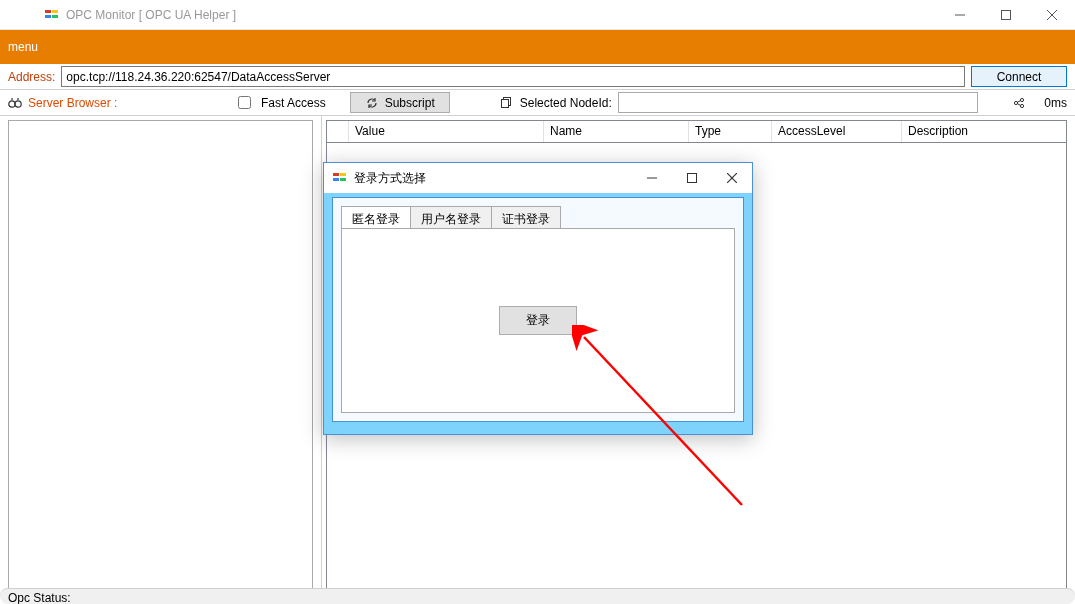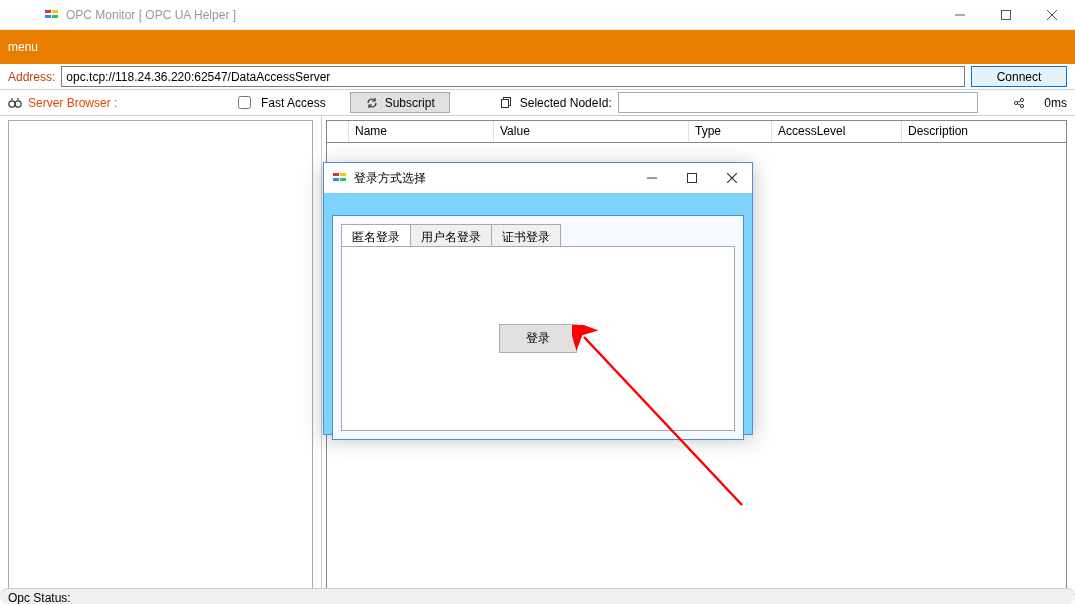--- a/index.html
+++ b/index.html
@@ -49,21 +49,21 @@
 
 .statusbar { position: absolute; left: 0; right: 0; bottom: 0; height: 16px; border-top: 1px solid #d0d0d0; background: #f0f0f0; padding: 2px 8px; color: #000; border-radius: 10px; }
 
 
 .dialog { position: absolute; left: 323px; top: 162px; width: 430px; height: 273px; background: #7dd3fc; border: 1px solid #4a90d9; box-shadow: 0 4px 20px rgba(0,0,0,0.25); }
 .dialog .dlg-titlebar { height: 30px; display: flex; align-items: center; padding: 0 0 0 8px; background: #fff; }
 .dialog .dlg-titlebar .dlg-icon { width: 16px; height: 16px; margin-right: 6px; }
 .dialog .dlg-titlebar .dlg-title { flex: 0 0 auto; color: #000; }
 .dialog .dlg-titlebar .spacer { flex: 1; }
 .dialog .dlg-titlebar .win-btn { width: 40px; height: 29px; display: flex; align-items: center; justify-content: center; color: #333; }
-.dialog .dlg-body { margin: 22px 8px 8px 8px; height: 225px; border: 1px solid #4a90d9; background: #f4faff; position: relative; }
+.dialog .dlg-body { margin: 4px 8px 8px 8px; height: 225px; border: 1px solid #4a90d9; background: #f4faff; position: relative; }
 .tabs { position: absolute; top: 8px; left: 8px; display: flex; }
 .tab { padding: 4px 10px; border: 1px solid #a9a9a9; background: #f0f0f0; cursor: pointer; margin-right: -1px; }
 .tab.active { background: #fff; border-bottom: 1px solid #fff; }
 .tab-content { position: absolute; top: 30px; left: 8px; right: 8px; bottom: 8px; border: 1px solid #a9a9a9; background: #fff; display: flex; align-items: center; justify-content: center; }
 .login-btn { padding: 5px 26px; border: 1px solid #adadad; background: #e1e1e1; cursor: pointer; }
 
 
 .arrow { position: absolute; pointer-events: none; }
 
 
@@ -162,22 +162,22 @@
   </div>
 </div>
 
 <div class="main">
   <div class="left-panel">
     <div class="tree"></div>
   </div>
   <div class="right-panel">
     <div class="table-head">
       <div class="th col0"></div>
+      <div class="th col-value">Value</div>
       <div class="th col-name">Name</div>
-      <div class="th col-value">Value</div>
       <div class="th col-type">Type</div>
       <div class="th col-access">AccessLevel</div>
       <div class="th col-desc">Description</div>
     </div>
     <div class="table-body"></div>
   </div>
 </div>
 
 <div class="statusbar">
   <span>Opc Status:</span>

